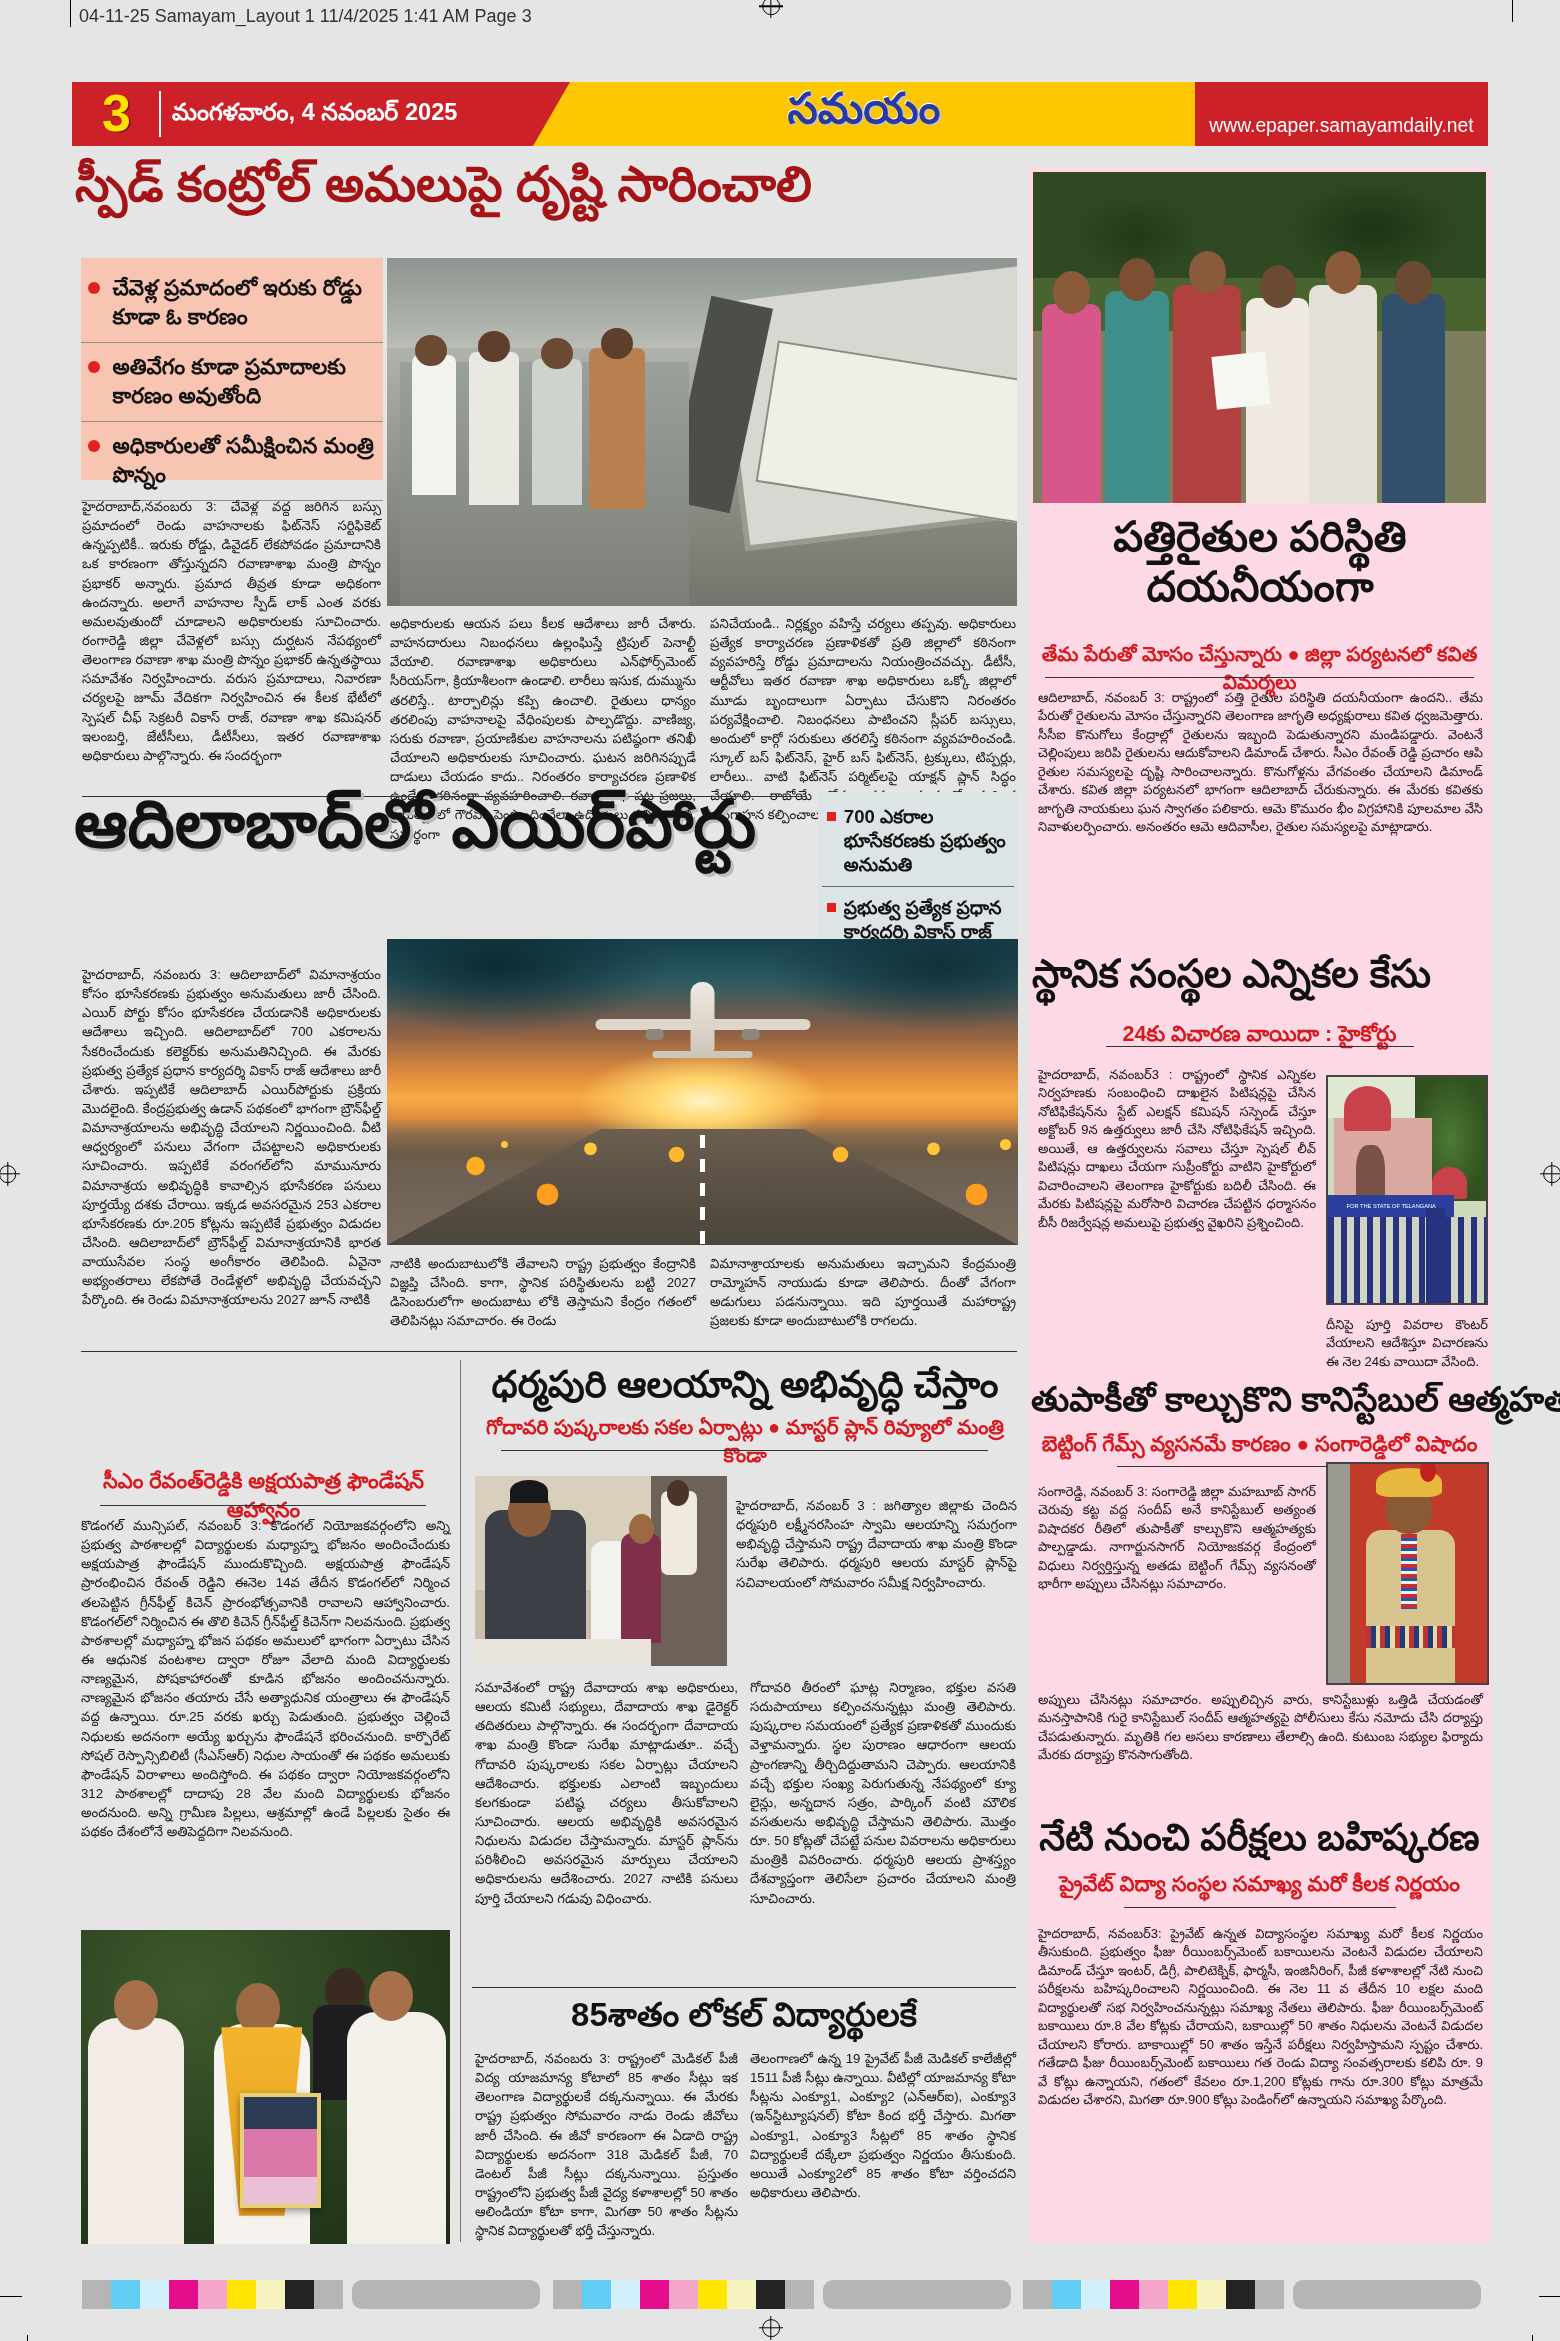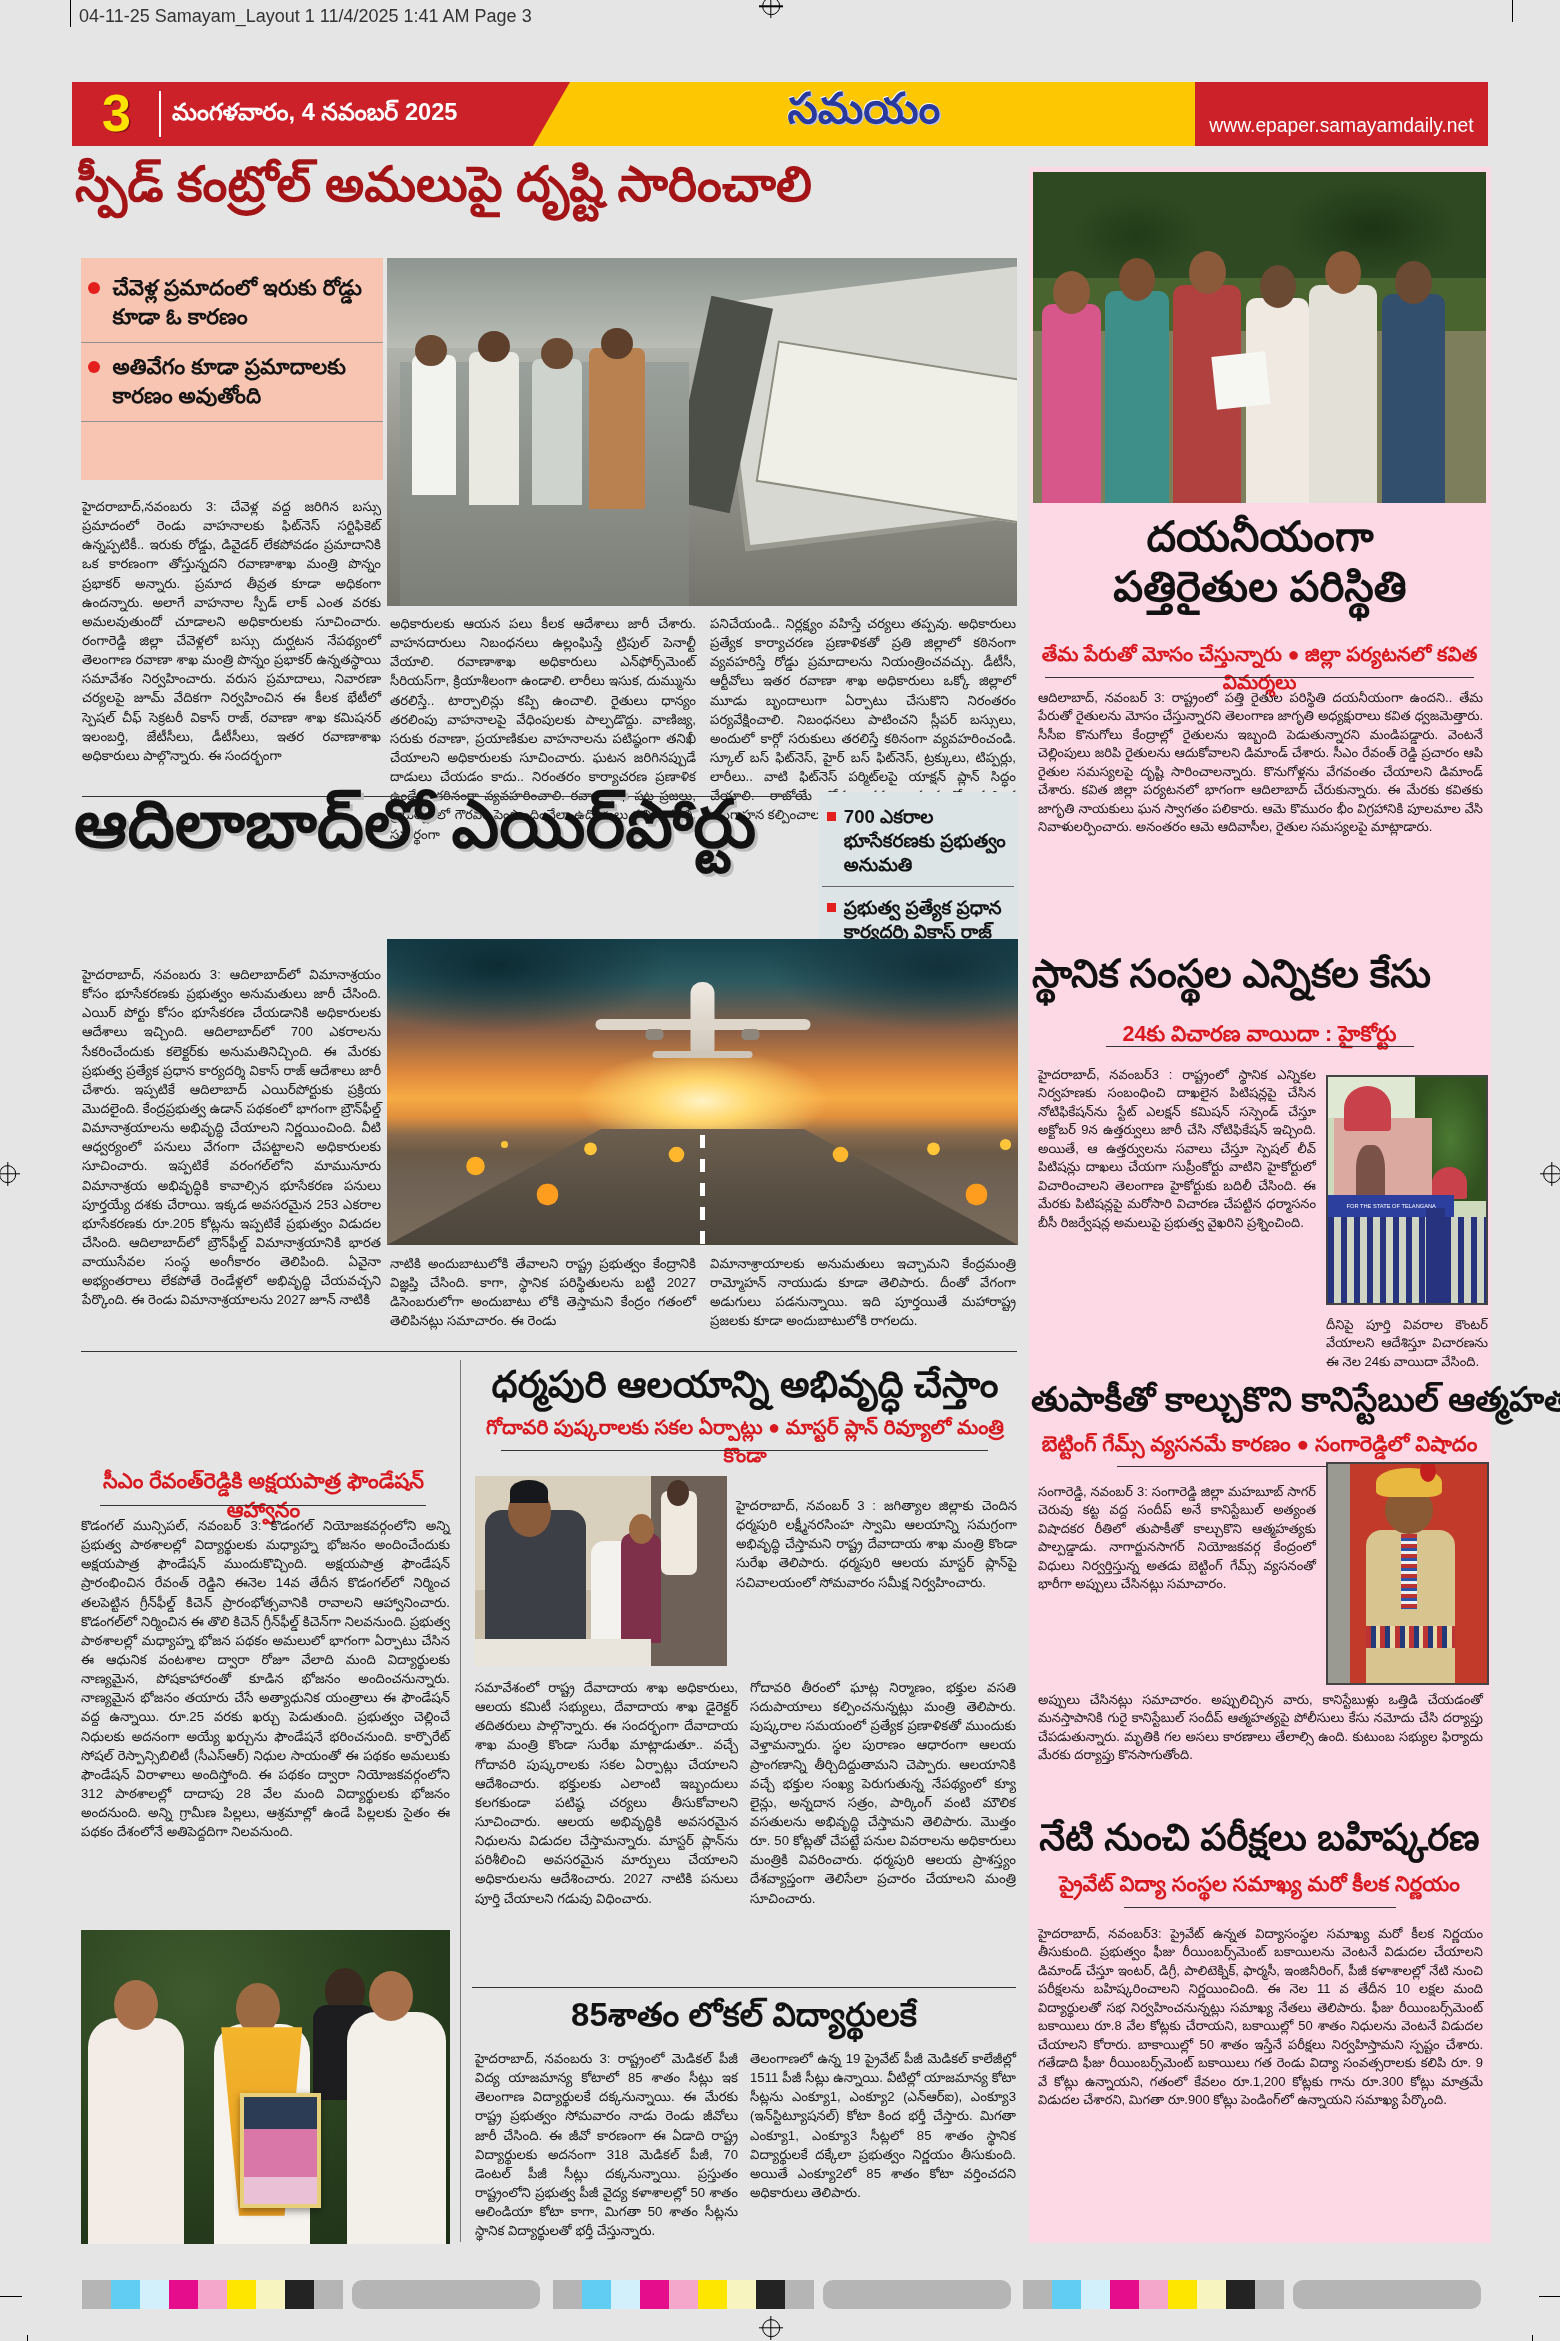--- a/index.html
+++ b/index.html
@@ -65,20 +65,21 @@
   </div>
   <div class="abs hdr-red" style="left:1195px;top:82px;width:293px;height:64px;display:flex;align-items:center;justify-content:center;">
     <span style="font-size:19.3px;color:#ffffff;margin-top:24px;">www.epaper.samayamdaily.net</span>
   </div>
 
   <div class="abs" style="left:75px;top:159px;width:941px;font-size:49px;font-weight:900;color:#a41417;line-height:1.05;white-space:nowrap;">స్పీడ్ కంట్రోల్ అమలుపై దృష్టి సారించాలి</div>
 
   <div class="abs pbx" style="left:81px;top:258px;width:302px;height:222px;padding:5.7px 0 0 0;box-sizing:border-box;">
     <div class="it"><span class="dot"></span><span>చేవెళ్ల ప్రమాదంలో ఇరుకు రోడ్డు కూడా ఓ కారణం</span></div>
     <div class="it"><span class="dot"></span><span>అతివేగం కూడా ప్రమాదాలకు కారణం అవుతోంది</span></div>
+    <div class="it"><span class="dot"></span><span>అధికారులతో సమీక్షించిన మంత్రి పొన్నం</span></div>
   </div>
 
   <div class="abs ph" style="left:387px;top:258px;width:630px;height:348px;background:linear-gradient(180deg,#c3c7c4 0%,#aeb0aa 28%,#97968e 55%,#767joinedcolor 100%);background:linear-gradient(180deg,#c3c7c4 0%,#aeb0aa 28%,#97968e 55%,#75746c 100%);">
     <div class="abs" style="left:0;top:0;width:100%;height:26%;background:linear-gradient(180deg,#8e9590,#b9bdb6);"></div>
     <div class="abs" style="left:55%;top:6%;width:60%;height:70%;background:#d8d8d2;transform:rotate(-7deg);box-shadow:-5.7px 5.7px 0 #9a9a90;"></div>
     <div class="abs" style="left:60%;top:30%;width:45%;height:40%;background:#efefe8;transform:rotate(9deg);border:2.9px solid #8c8c80;"></div>
     <div class="abs" style="left:48%;top:12%;width:10%;height:60%;background:#4c4f48;transform:rotate(12deg);"></div>
     <div class="abs" style="left:2%;top:30%;width:46%;height:70%;background:linear-gradient(180deg,#9aa09b,#7c7f77);"></div>
     <div class="abs" style="left:4%;top:28%;width:7%;height:40%;background:#f2f2ee;border-radius:7.2px 7.2px 0 0;"></div>
     <div class="abs" style="left:4.5%;top:22%;width:5%;height:9%;background:#6b4a33;border-radius:50%;"></div>
@@ -186,22 +187,22 @@
     <div class="abs" style="left:47%;top:38%;width:14%;height:62%;background:#efe9e2;border-radius:10px 10px 0 0;"></div>
     <div class="abs" style="left:50%;top:28%;width:8%;height:13%;background:#6b4a33;border-radius:50%;"></div>
     <div class="abs" style="left:61%;top:34%;width:15%;height:66%;background:#e3e0d8;border-radius:10px 10px 0 0;"></div>
     <div class="abs" style="left:64.5%;top:24%;width:8%;height:13%;background:#8a5a3b;border-radius:50%;"></div>
     <div class="abs" style="left:77%;top:37%;width:14%;height:63%;background:#32506e;border-radius:10px 10px 0 0;"></div>
     <div class="abs" style="left:80%;top:27%;width:8%;height:13%;background:#6b4a33;border-radius:50%;"></div>
     <div class="abs" style="left:40%;top:55%;width:12%;height:16%;background:#f6f6f2;transform:rotate(-6deg);"></div>
   </div>
 
   <div class="abs hl-black" style="left:1038px;top:512px;width:444px;font-size:42px;line-height:1.2;text-align:center;">
+    <div>పత్తిరైతుల పరిస్థితి</div>
     <div>దయనీయంగా</div>
-    <div>పత్తిరైతుల పరిస్థితి</div>
   </div>
   <div class="abs sub-red" style="left:1036px;top:643px;width:447px;font-size:20px;">తేమ పేరుతో మోసం చేస్తున్నారు ● జిల్లా పర్యటనలో కవిత విమర్శలు</div>
   <div class="abs rule" style="left:1045px;top:677px;width:429px;"></div>
   <div class="abs bd-sm" style="left:1038px;top:689px;width:445px;height:252px;">ఆదిలాబాద్, నవంబర్ 3: రాష్ట్రంలో పత్తి రైతుల పరిస్థితి దయనీయంగా ఉందని.. తేమ పేరుతో రైతులను మోసం చేస్తున్నారని తెలంగాణ జాగృతి అధ్యక్షురాలు కవిత ధ్వజమెత్తారు. సీసీఐ కొనుగోలు కేంద్రాల్లో రైతులను ఇబ్బంది పెడుతున్నారని మండిపడ్డారు. వెంటనే చెల్లింపులు జరిపి రైతులను ఆదుకోవాలని డిమాండ్ చేశారు. సీఎం రేవంత్ రెడ్డి ప్రచారం ఆపి రైతుల సమస్యలపై దృష్టి సారించాలన్నారు. కొనుగోళ్లను వేగవంతం చేయాలని డిమాండ్ చేశారు. కవిత జిల్లా పర్యటనలో భాగంగా ఆదిలాబాద్ చేరుకున్నారు. ఈ మేరకు కవితకు జాగృతి నాయకులు ఘన స్వాగతం పలికారు. ఆమె కొమురం భీం విగ్రహానికి పూలమాల వేసి నివాళులర్పించారు. అనంతరం ఆమె ఆదివాసీల, రైతుల సమస్యలపై మాట్లాడారు.</div>
 
   <div class="abs hl-black" style="left:1032px;top:952px;width:454px;font-size:39px;text-align:left;white-space:nowrap;">స్థానిక సంస్థల ఎన్నికల కేసు</div>
   <div class="abs sub-red" style="left:1036px;top:1022px;width:447px;font-size:21.5px;">24కు విచారణ వాయిదా : హైకోర్టు</div>
   <div class="abs rule" style="left:1106px;top:1046px;width:308px;"></div>
   <div class="abs bd-sm" style="left:1038px;top:1066px;width:278px;height:308px;">హైదరాబాద్, నవంబర్3 : రాష్ట్రంలో స్థానిక ఎన్నికల నిర్వహణకు సంబంధించి దాఖలైన పిటిషన్లపై చేసిన నోటిఫికేషన్‌ను స్టేట్ ఎలక్షన్ కమిషన్ సస్పెండ్ చేస్తూ అక్టోబర్ 9న ఉత్తర్వులు జారీ చేసి నోటిఫికేషన్ ఇచ్చింది. అయితే, ఆ ఉత్తర్వులను సవాలు చేస్తూ స్పెషల్ లీవ్ పిటిషన్లు దాఖలు చేయగా సుప్రీంకోర్టు వాటిని హైకోర్టులో విచారించాలని తెలంగాణ హైకోర్టుకు బదిలీ చేసింది. ఈ మేరకు పిటిషన్లపై మరోసారి విచారణ చేపట్టిన ధర్మాసనం బీసీ రిజర్వేషన్ల అమలుపై ప్రభుత్వ వైఖరిని ప్రశ్నించింది.</div>
 

